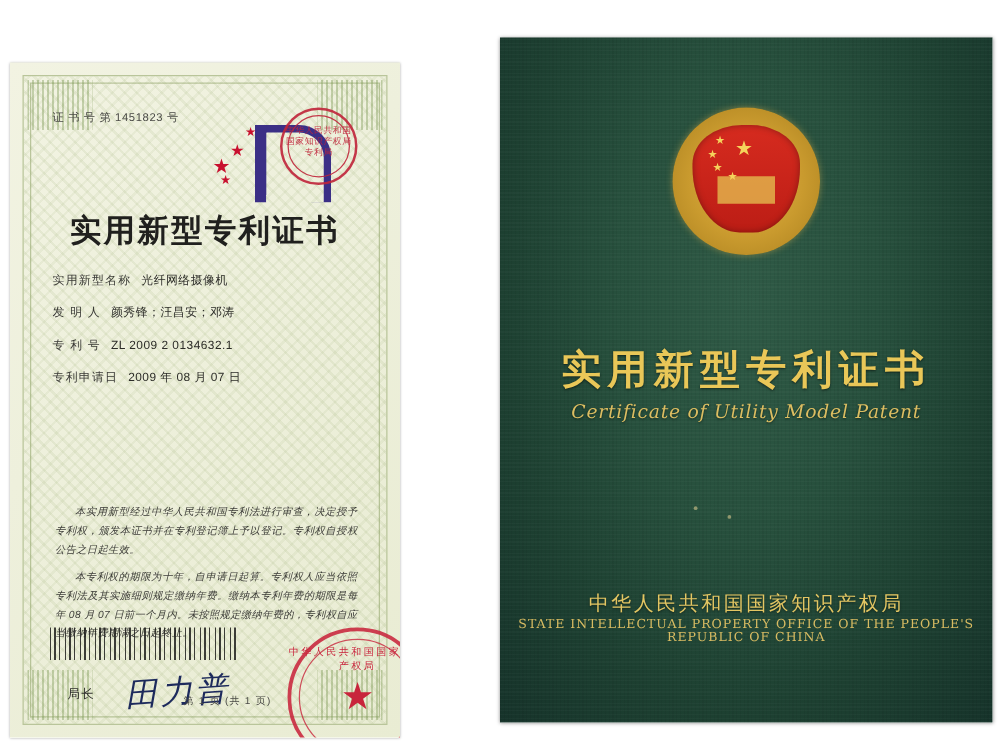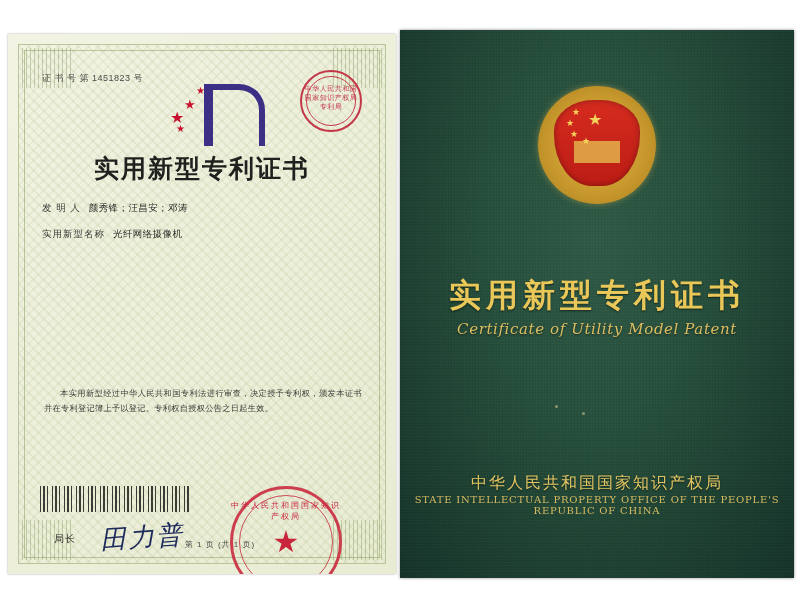--- a/index.html
+++ b/index.html
@@ -17,22 +17,22 @@
     position: relative;
     width: 800px;
     height: 600px;
     background: #ffffff;
   }
 
   
   .cert-left {
     position: absolute;
     left: 8px;
-    top: 34px;
-    width: 388px;
+    top: 50px;
+    width: 312px;
     height: 540px;
     background: linear-gradient(135deg, #f2f3e2 0%, #eef0dc 40%, #e9ecd3 100%);
     box-shadow: 0 0 2px rgba(0,0,0,0.35);
     overflow: hidden;
   }
   .cert-left .guilloche {
     position: absolute;
     left: 10px; top: 10px; right: 10px; bottom: 10px;
     border: 1px solid #b9c59a;
     background:
@@ -164,20 +164,21 @@
   .body-text {
     position: absolute;
     left: 36px;
     right: 34px;
     top: 352px;
     font-size: 8.2px;
     line-height: 15px;
     color: #3d3d39;
     text-align: justify;
     letter-spacing: .3px;
+    font-style: italic;
   }
   .body-text p { margin: 0 0 7px 0; text-indent: 16px; }
 
   .barcode {
     position: absolute;
     left: 32px;
     top: 452px;
     width: 150px;
     height: 26px;
     background:
@@ -400,31 +401,40 @@
       <div class="ring2"></div>
       <div class="seal-text">中华人民共和国
 国家知识产权局
 专利局</div>
     </div>
 
     <div class="cert-title">实用新型专利证书</div>
 
     <div class="field-list">
       <div class="field-row">
+        <span class="field-label">实用新型名称</span>
+        <span class="field-value">光纤网络摄像机</span>
+      </div>
+      <div class="field-row">
         <span class="field-label">发 明 人</span>
         <span class="field-value">颜秀锋；汪昌安；邓涛</span>
       </div>
       <div class="field-row">
-        <span class="field-label">实用新型名称</span>
-        <span class="field-value">光纤网络摄像机</span>
+        <span class="field-label">专 利 号</span>
+        <span class="field-value">ZL 2009 2 0134632.1</span>
+      </div>
+      <div class="field-row">
+        <span class="field-label">专利申请日</span>
+        <span class="field-value">2009 年 08 月 07 日</span>
       </div>
     </div>
 
     <div class="body-text">
       <p>本实用新型经过中华人民共和国专利法进行审查，决定授予专利权，颁发本证书并在专利登记簿上予以登记。专利权自授权公告之日起生效。</p>
+      <p>本专利权的期限为十年，自申请日起算。专利权人应当依照专利法及其实施细则规定缴纳年费。缴纳本专利年费的期限是每年 08 月 07 日前一个月内。未按照规定缴纳年费的，专利权自应当缴纳年费期满之日起终止。</p>
     </div>
 
     <div class="barcode"></div>
 
     <div class="director-line">局长</div>
     <div class="signature">田力普</div>
 
     <div class="big-seal">
       <div class="ring-o"></div>
       <div class="ring-i"></div>

